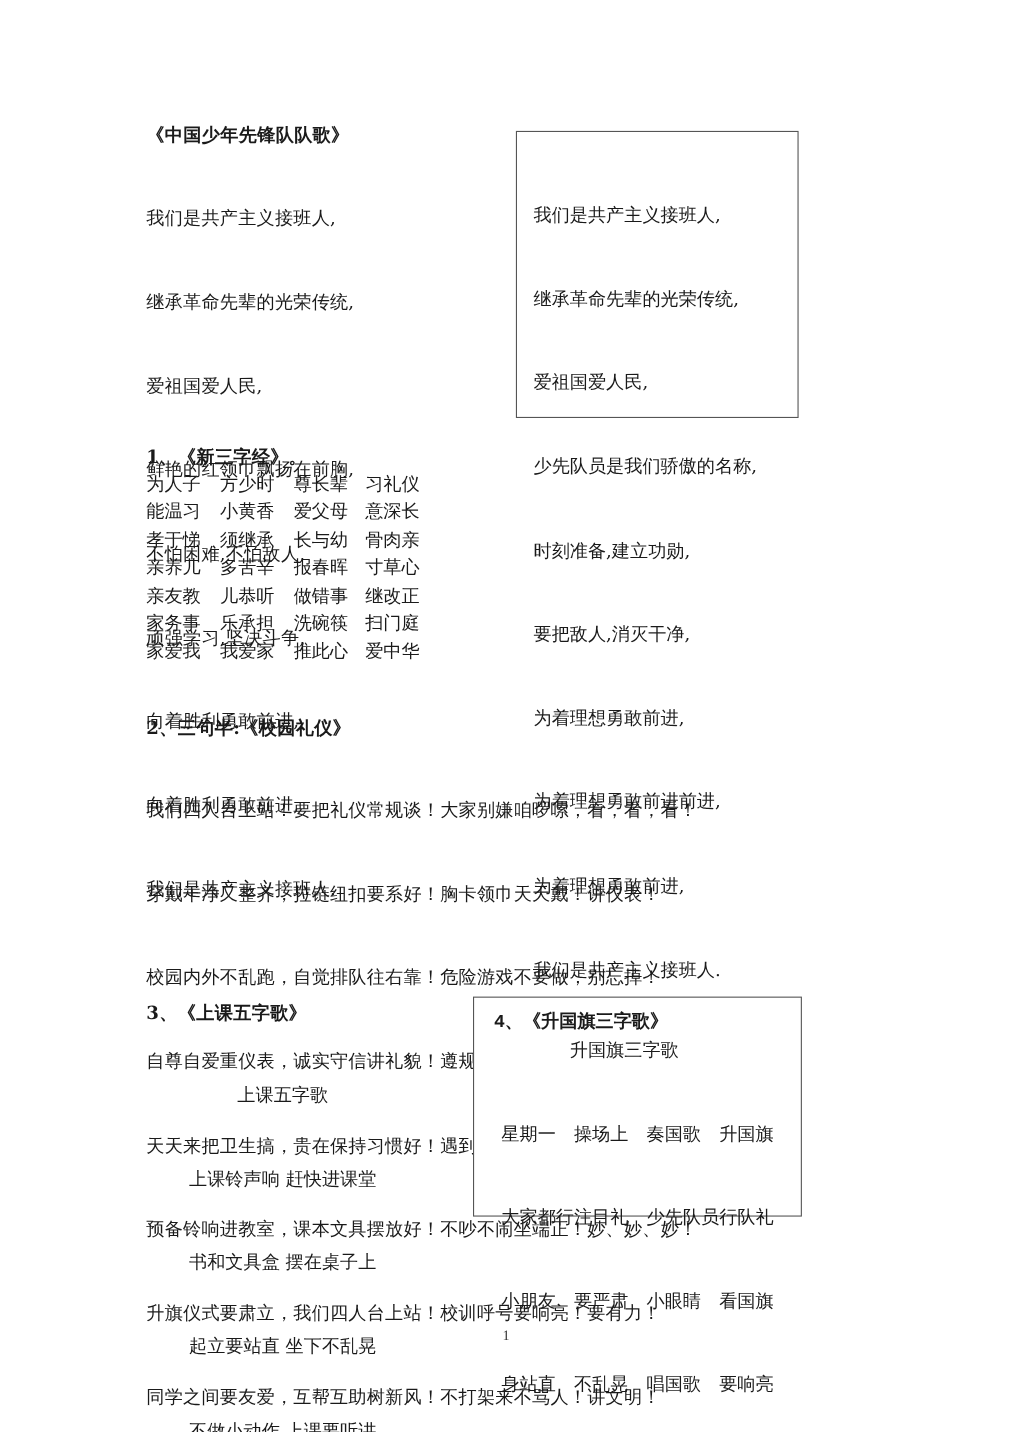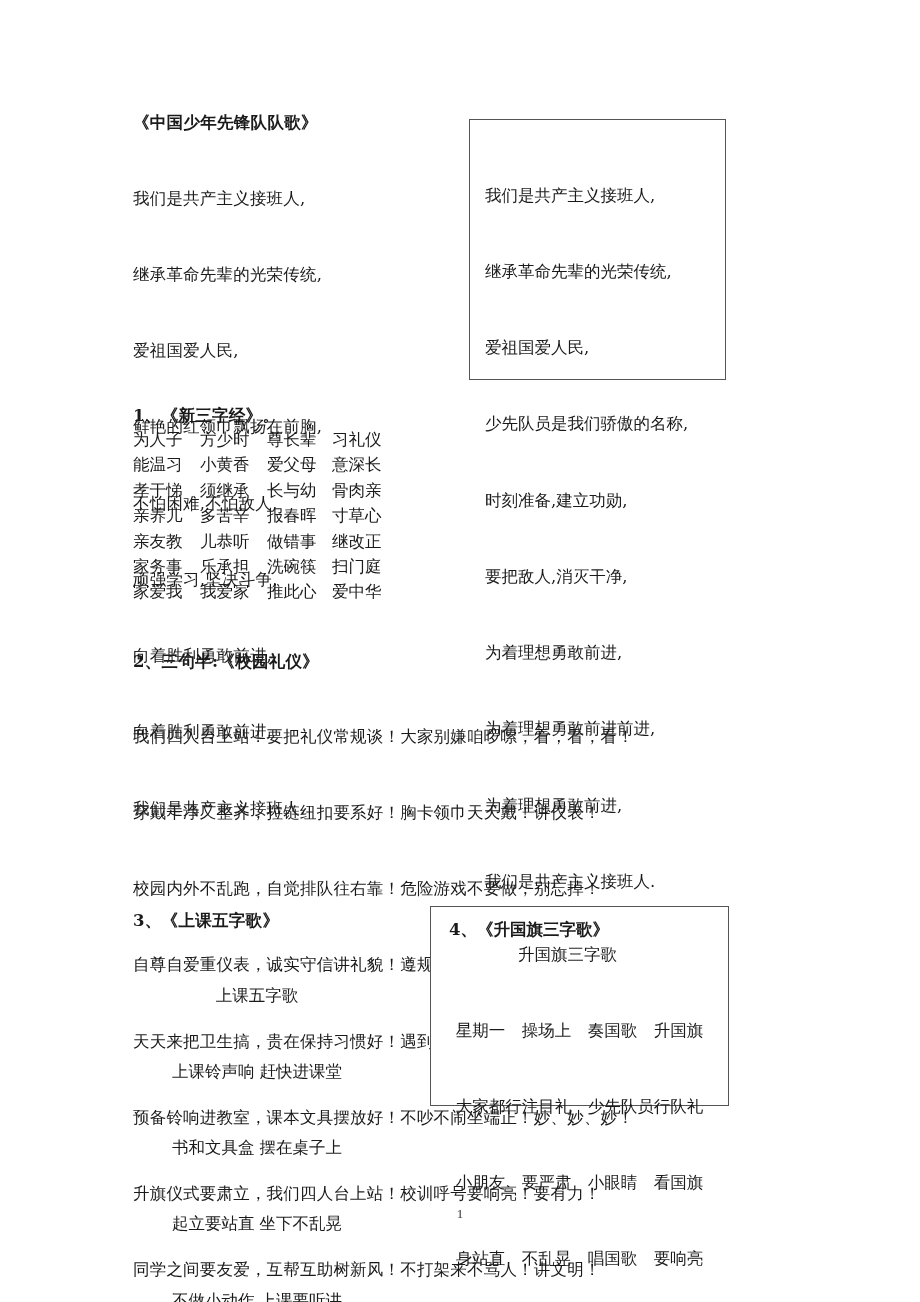--- a/index.html
+++ b/index.html
@@ -115,20 +115,21 @@
     height: 200px;
   }
   #flag-box .bx-heading {
     position: absolute;
     left: 18px;
     top: 10px;
     font-weight: bold;
     font-size: 16.5px;
     line-height: 25.4px;
     white-space: pre;
+    font-family: Liberation Mono, monospace;
   }
   #flag-box .bx-subtitle {
     position: absolute;
     left: 0;
     right: 0;
     top: 35px;
     font-size: 16.5px;
     line-height: 25.4px;
     text-align: center;
     padding-right: 24px;

